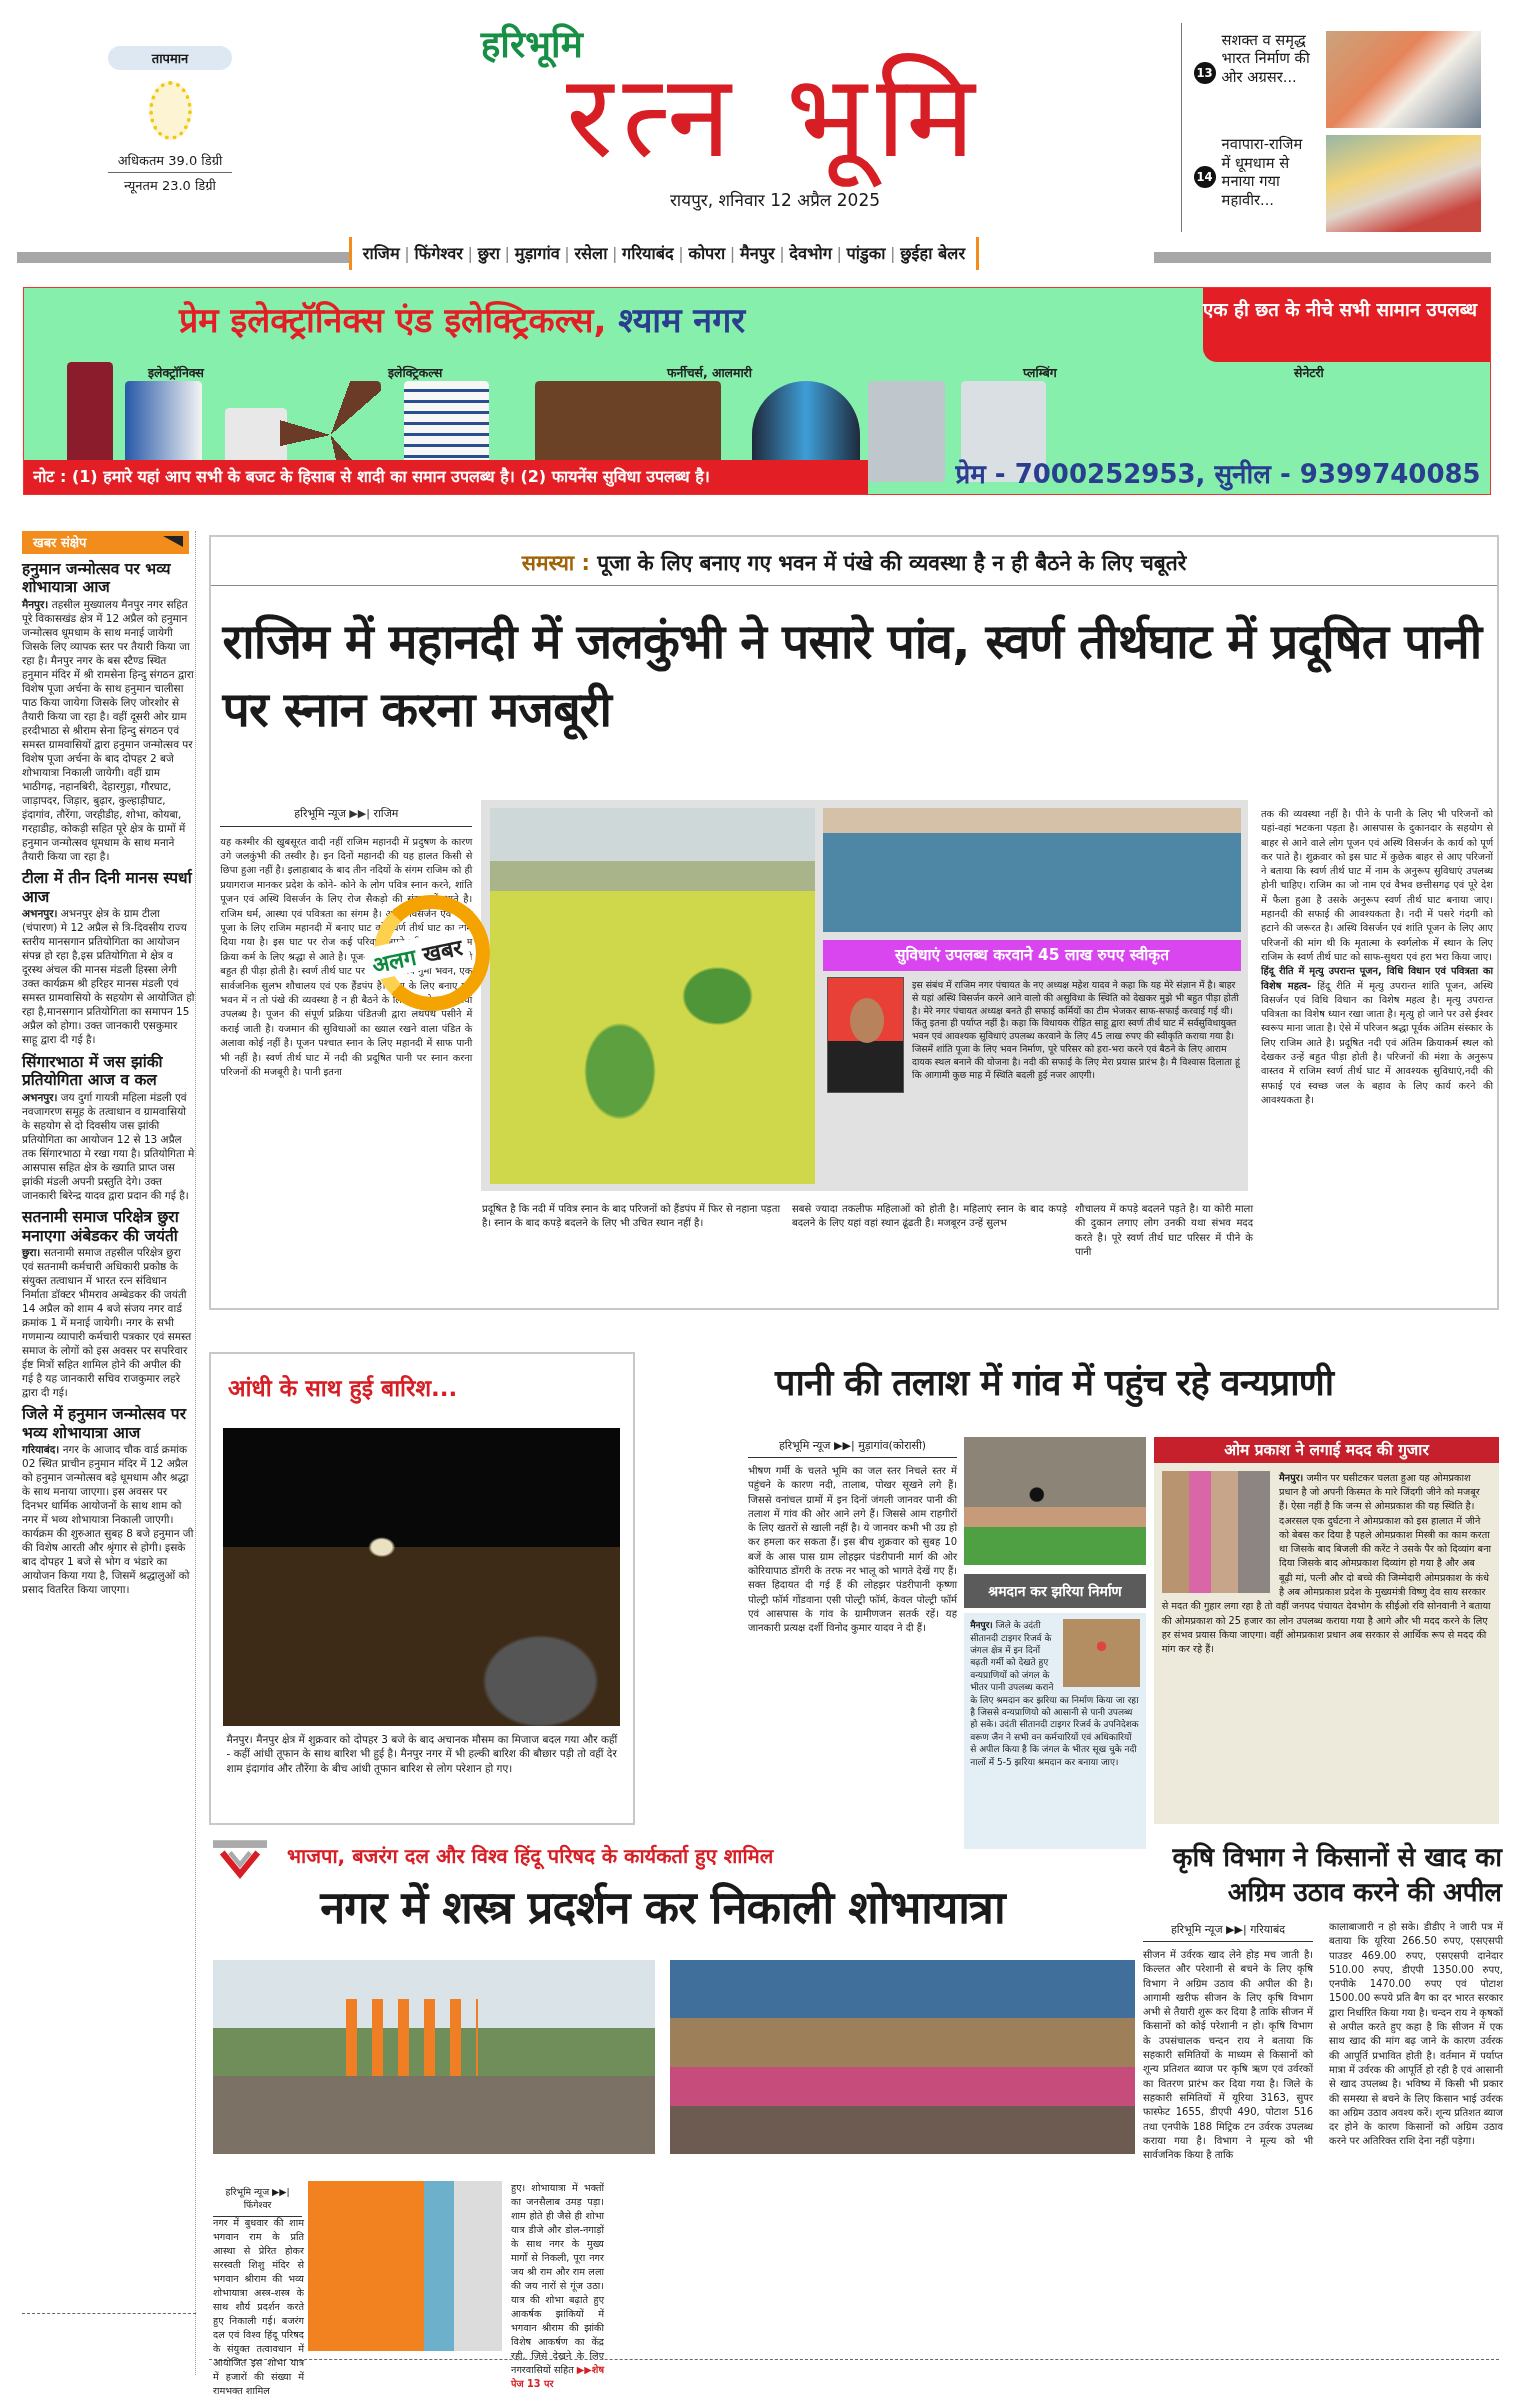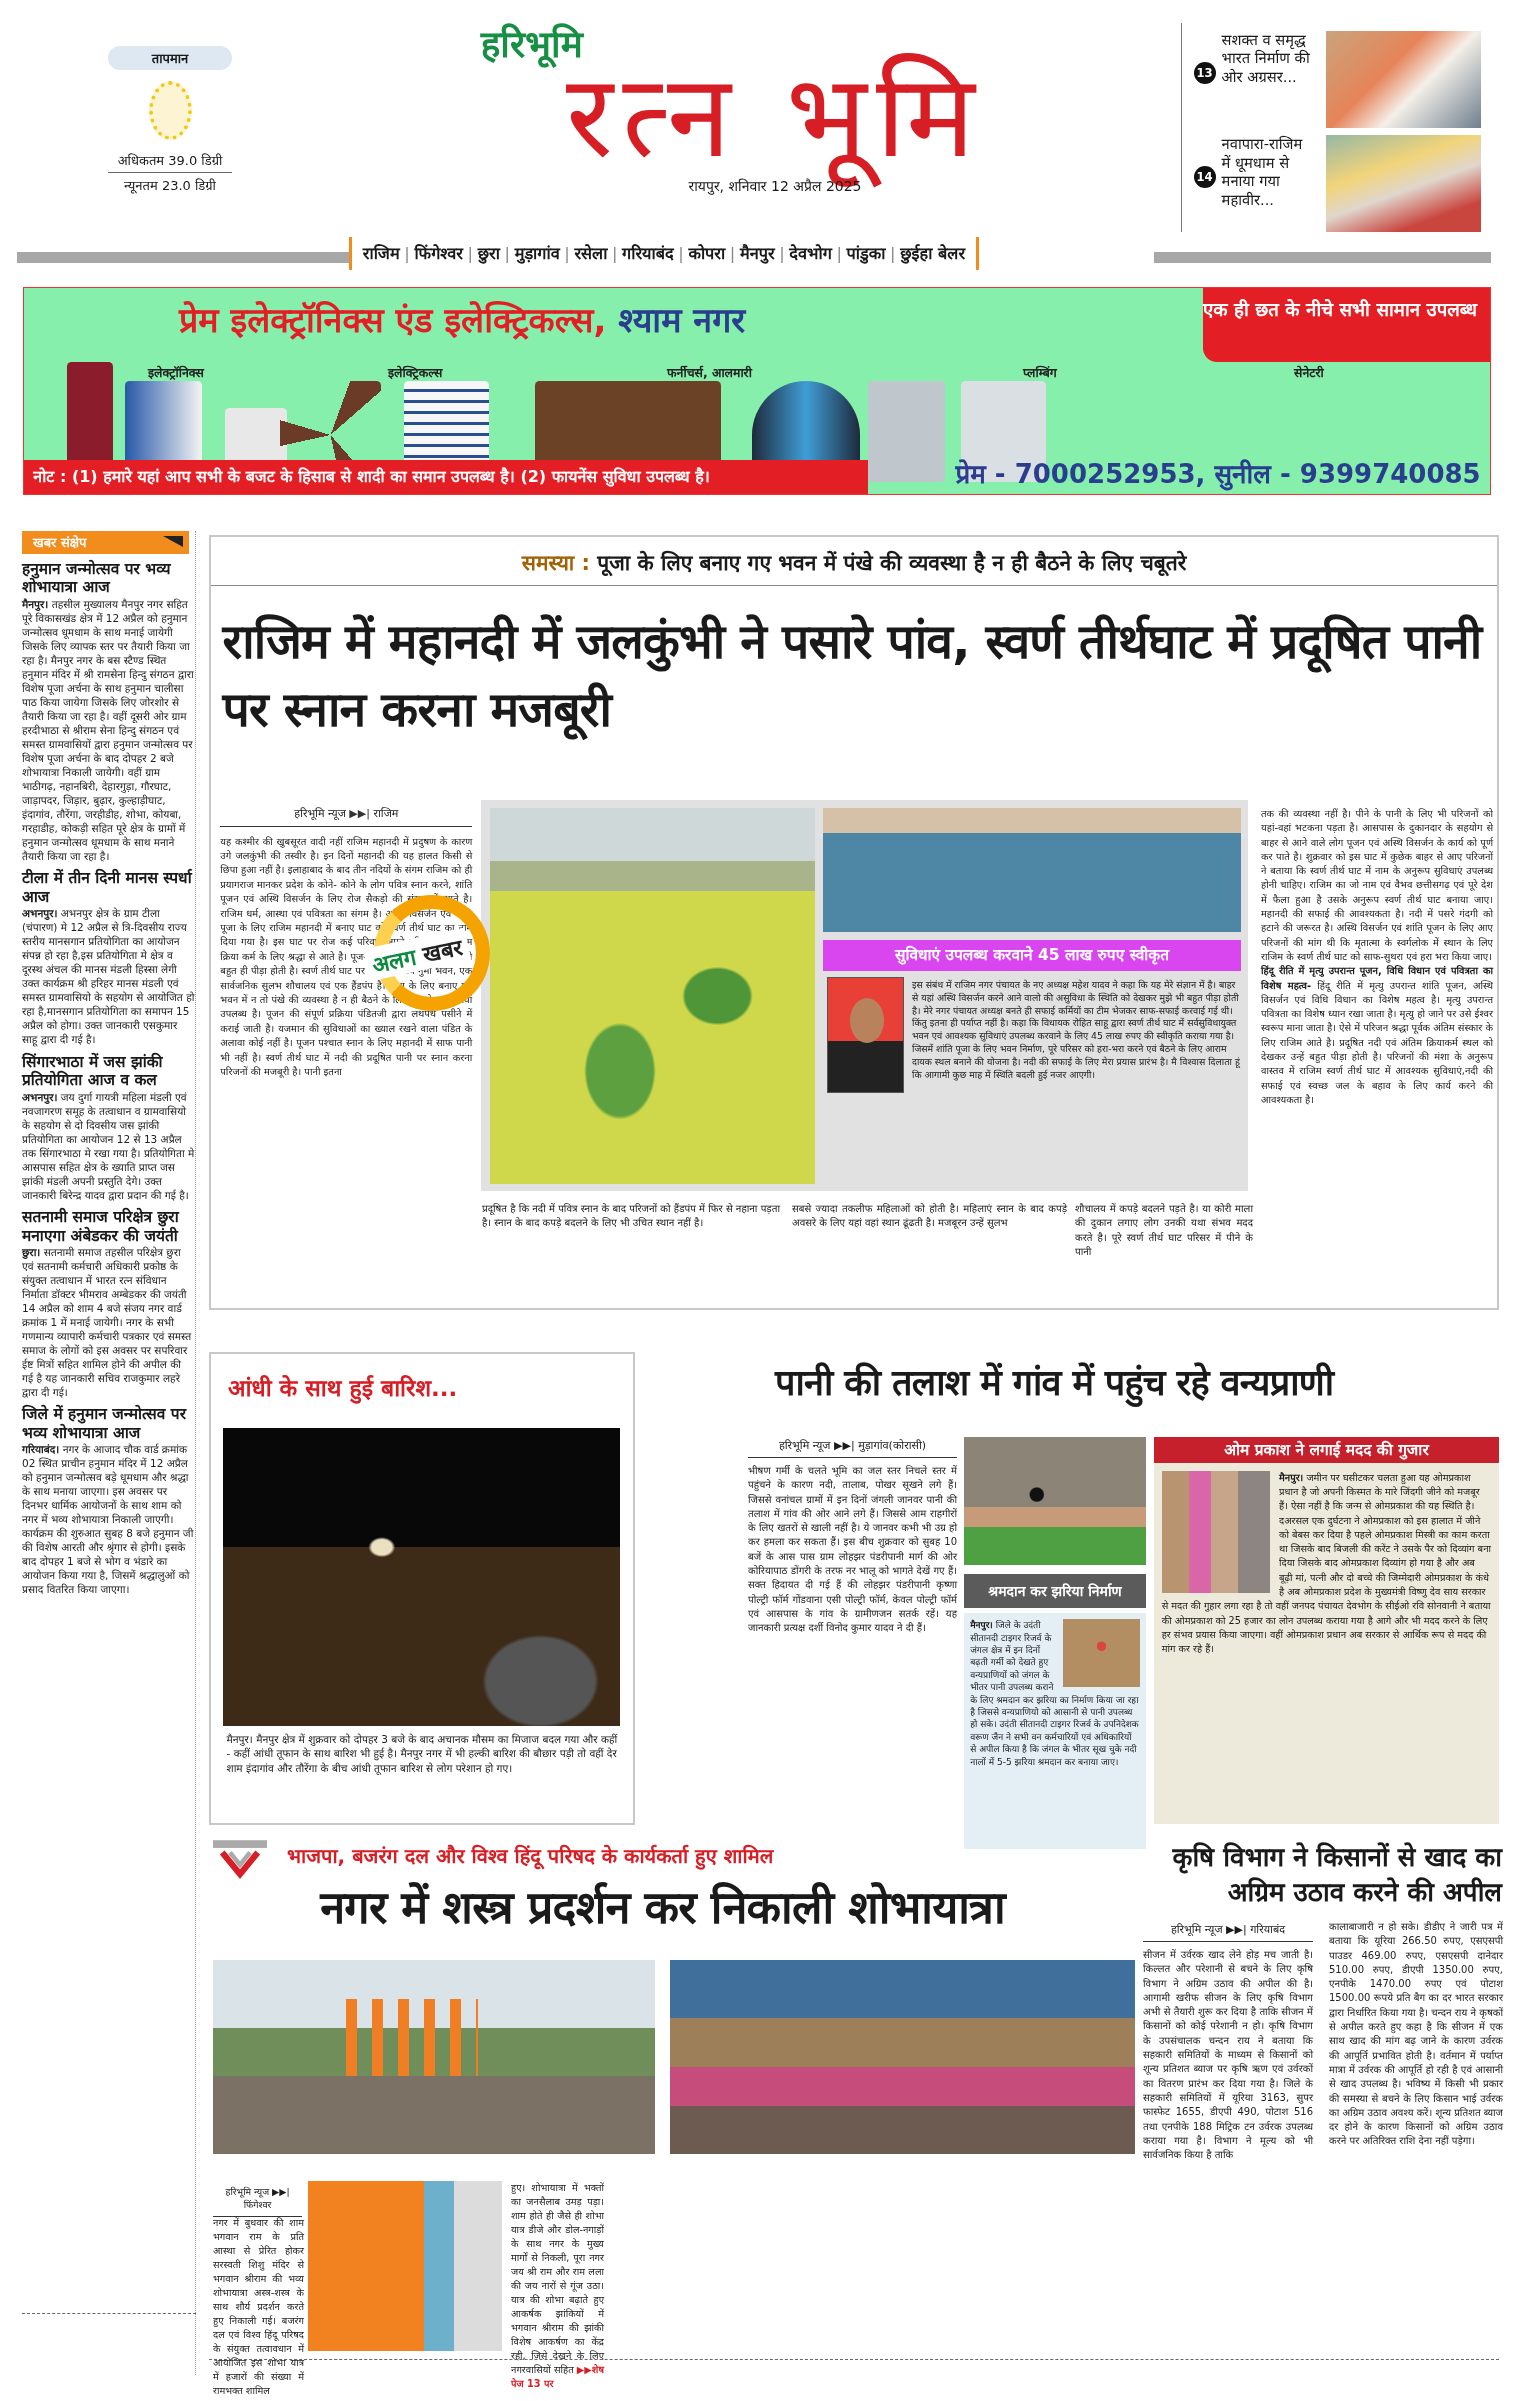--- a/index.html
+++ b/index.html
@@ -8,21 +8,21 @@
 .txt{font-size:10px;line-height:14.3px;text-align:justify;color:#222}
 
 #weather{left:108px;top:46px;width:124px;text-align:center}
 #weather .pill{background:#dde8f2;border-radius:15.5px;padding:3.1px 0;font-weight:bold;font-size:13px}
 #weather .sun{width:43px;height:59px;margin:11px auto 7.7px;border-radius:50%;background:#fcf4d2;border:4.6px dotted #f2c912}
 #weather .line{font-size:13px;padding:3.1px 0}
 #weather .rule{border-bottom:1.5px solid #666}
 #logo{left:473px;top:23px;width:604px;text-align:center}
 #logo .brand{font-size:37px;font-weight:bold;color:#178f44;text-align:left;margin-left:7.7px;line-height:43px}
 #logo .title{font-size:115px;color:#d71e24;line-height:116px;letter-spacing:9.3px;font-family:"DejaVu Sans",sans-serif;margin-top:-7.7px}
-#logo .dateline{font-size:14px;margin-top:2px}
+#logo .dateline{font-size:17px;margin-top:14px}
 #teasers{left:1181px;top:23px;width:310px;height:209px;border-left:1.5px solid #777}
 .teaser{position:absolute;left:11.6px;width:287px;height:97px}
 .teaser .num{position:absolute;left:0;top:31px;width:22px;height:22px;border-radius:50%;background:#111;color:#fff;font-weight:bold;font-size:11.6px;text-align:center;line-height:22px}
 .teaser .tt{position:absolute;left:28px;top:0;width:93px;font-size:14.7px;line-height:18.6px}
 .teaser .ph{position:absolute;left:132px;top:0;width:155px;height:97px;background:linear-gradient(135deg,#caa47c,#e6845a 40%,#f4efe8 60%,#6e7f8e)}
 #nav{left:0;top:232px;width:1514px;height:40px}
 #nav .bar{position:absolute;top:20px;height:11px;background:#a7a7a7}
 #nav .links{position:absolute;left:349px;top:4.6px;height:33px;border-left:3.1px solid #f28c1c;border-right:3.1px solid #f28c1c;padding:0 6.2px;display:flex;align-items:center;background:#fff}
 #nav .links span{font-size:16.3px;font-weight:bold;padding:0 4.6px}
 #nav .sep{color:#888;font-weight:normal!important;padding:0!important}
@@ -211,21 +211,21 @@
   <div id="photoGrey"></div>
   <div id="ph1"></div>
   <div id="ph2"></div>
   <div id="alag">
       <span><i style="font-style:normal">अलग</i> <b>खबर</b></span>
     </div>
   <div id="subhead">सुविधाएं उपलब्ध करवाने 45 लाख रुपए स्वीकृत</div>
   <div id="mahesh"></div>
   <div id="quote">इस संबंध में राजिम नगर पंचायत के नए अध्यक्ष महेश यादव ने कहा कि यह मेरे संज्ञान में है। बाहर से यहां अस्थि विसर्जन करने आने वालो की असुविधा के स्थिति को देखकर मुझे भी बहुत पीड़ा होती है। मेरे नगर पंचायत अध्यक्ष बनते ही सफाई कर्मियों का टीम भेजकर साफ-सफाई करवाई गई थी। किंतु इतना ही पर्याप्त नहीं है। कहा कि विधायक रोहित साहू द्वारा स्वर्ण तीर्थ घाट में सर्वसुविधायुक्त भवन एवं आवश्यक सुविधाएं उपलब्ध करवाने के लिए 45 लाख रुपए की स्वीकृति कराया गया है। जिसमें शांति पूजा के लिए भवन निर्माण, पूरे परिसर को हरा-भरा करने एवं बैठने के लिए आराम दायक स्थल बनाने की योजना है। नदी की सफाई के लिए मेरा प्रयास प्रारंभ है। मै विश्वास दिलाता हूं कि आगामी कुछ माह में स्थिति बदली हुई नजर आएगी।</div>
   <div class="col" style="left:271px;top:665px;width:298px">प्रदूषित है कि नदी में पवित्र स्नान के बाद परिजनों को हैंडपंप में फिर से नहाना पड़ता है। स्नान के बाद कपड़े बदलने के लिए भी उचित स्थान नहीं है।</div>
-  <div class="col" style="left:581px;top:665px;width:275px">सबसे ज्यादा तकलीफ महिलाओं को होती है। महिलाएं स्नान के बाद कपड़े अवसरे के लिए यहां वहां स्थान ढूंढती है। मजबूरन उन्हें सुलभ</div>
+  <div class="col" style="left:581px;top:665px;width:275px">सबसे ज्यादा तकलीफ महिलाओं को होती है। महिलाएं स्नान के बाद कपड़े बदलने के लिए यहां वहां स्थान ढूंढती है। मजबूरन उन्हें सुलभ</div>
   <div class="col" style="left:864px;top:665px;width:178px">शौचालय में कपड़े बदलने पड़ते है। या कोरी माला की दुकान लगाए लोग उनकी यथा संभव मदद करते है। पूरे स्वर्ण तीर्थ घाट परिसर में पीने के पानी</div>
   <div class="col" style="left:1050px;top:270px;width:232px;font-size:9.8px;line-height:14.3px">
     <span>तक की व्यवस्था नहीं है। पीने के पानी के लिए भी परिजनों को यहां-वहां भटकना पड़ता है। आसपास के दुकानदार के सहयोग से बाहर से आने वाले लोग पूजन एवं अस्थि विसर्जन के कार्य को पूर्ण कर पाते है। शुक्रवार को इस घाट में कुछेक बाहर से आए परिजनों ने बताया कि स्वर्ण तीर्थ घाट में नाम के अनुरूप सुविधाएं उपलब्ध होनी चाहिए। राजिम का जो नाम एवं वैभव छत्तीसगढ़ एवं पूरे देश में फैला हुआ है उसके अनुरूप स्वर्ण तीर्थ घाट बनाया जाए। महानदी की सफाई की आवश्यकता है। नदी में पसरे गंदगी को हटाने की जरूरत है। अस्थि विसर्जन एवं शांति पूजन के लिए आए परिजनों की मांग थी कि मृतात्मा के स्वर्गलोक में स्थान के लिए राजिम के स्वर्ण तीर्थ घाट को साफ-सुथरा एवं हरा भरा किया जाए।</span><br>
     <b>हिंदू रीति में मृत्यु उपरान्त पूजन, विधि विधान एवं पवित्रता का विशेष महत्व-</b>
     <span>हिंदू रीति में मृत्यु उपरान्त शांति पूजन, अस्थि विसर्जन एवं विधि विधान का विशेष महत्व है। मृत्यु उपरान्त पवित्रता का विशेष ध्यान रखा जाता है। मृत्यु हो जाने पर उसे ईश्वर स्वरूप माना जाता है। ऐसे में परिजन श्रद्धा पूर्वक अंतिम संस्कार के लिए राजिम आते है। प्रदूषित नदी एवं अंतिम क्रियाकर्म स्थल को देखकर उन्हें बहुत पीड़ा होती है। परिजनों की मंशा के अनुरूप वास्तव में राजिम स्वर्ण तीर्थ घाट में आवश्यक सुविधाएं,नदी की सफाई एवं स्वच्छ जल के बहाव के लिए कार्य करने की आवश्यकता है।</span>
   </div>
 </div>
 
 <div id="storm" class="abs">
   <h2>आंधी के साथ हुई बारिश...</h2>

